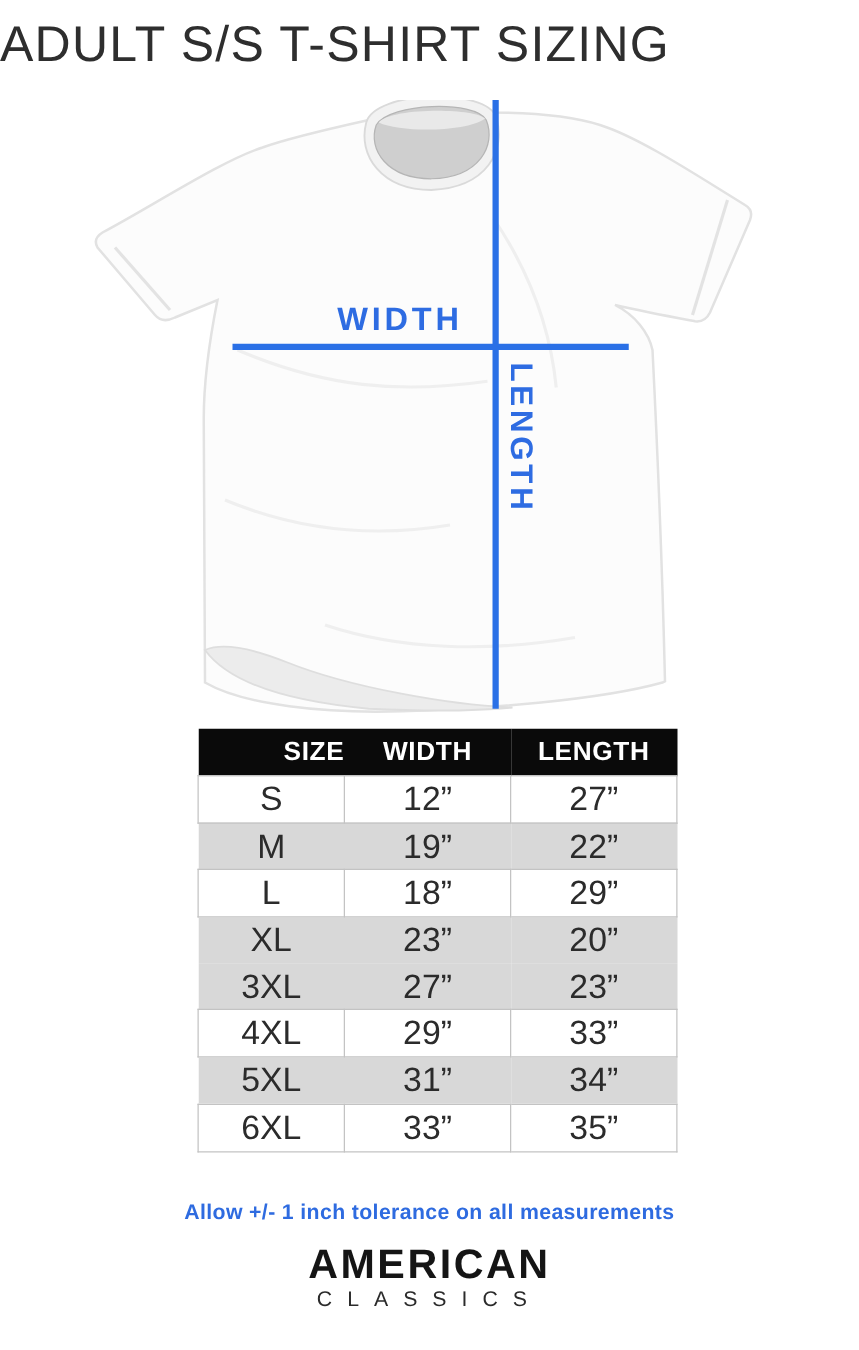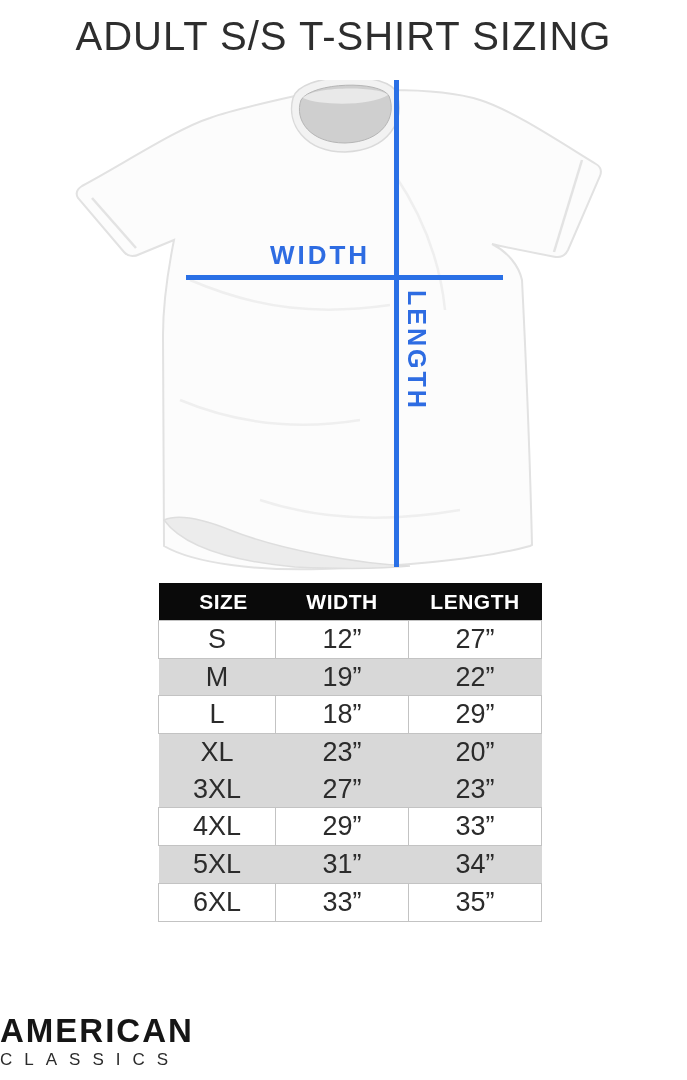--- a/index.html
+++ b/index.html
@@ -2,21 +2,21 @@
 <html><head>
 <meta charset="utf-8">
 <style>
   html,body { margin:0; padding:0; background:#ffffff; }
   .page {
     position:relative; width:687px; height:1080px; background:#ffffff;
     font-family:"Liberation Sans", sans-serif; overflow:hidden;
   }
   .page-title {
     position:absolute; top:14px; left:0; width:687px;
-    text-align:center; font-size:40px; font-weight:300;
+    text-align:left; font-size:40px; font-weight:300;
     letter-spacing:1px; color:#2e2e2e; white-space:nowrap;
   }
   .shirt-svg { position:absolute; left:60px; top:80px; width:565px; height:495px; }
   .measure-line { position:absolute; background:#2a70e6; }
   .h-line { left:186px; top:275px; width:317px; height:5px; }
   .v-line { left:394px; top:80px; width:5px; height:487px; }
   .width-label {
     position:absolute; left:250px; top:240px; width:140px; height:28px;
     text-align:center; font-size:26px; font-weight:bold; letter-spacing:3px;
     color:#2e6ce2;
@@ -27,33 +27,33 @@
     color:#2e6ce2; transform:rotate(90deg); transform-origin:50% 50%;
   }
   table.size-table {
     position:absolute; left:158px; top:583px; width:383px;
     border-collapse:collapse; table-layout:fixed;
   }
   .size-table th {
     background:#0a0a0a; color:#ffffff; font-size:21px; font-weight:bold;
     height:37px; letter-spacing:0.5px; padding:0;
   }
-  .size-table th.col-size { text-align:center; padding-left:13px;margin-top:32px; }
+  .size-table th.col-size { text-align:right; padding-left:13px;margin-top:32px; }
   .size-table th.col-width, .size-table th.col-length { text-align:center; }
   .size-table td {
     height:36.7px; text-align:center; font-size:27px; font-weight:300;
     color:#2b2b2b; line-height:1; padding:0;
   }
   tr.row-white td { background:#ffffff; border:1px solid #c3c3c3; }
   tr.row-gray td  { background:#d8d8d8; border:none; }
   .tolerance-note {
     position:absolute; top:960px; left:0; width:687px; text-align:center;
     font-size:17px; font-weight:bold; color:#2e6be0; letter-spacing:0.3px;
   }
-  .brand { position:absolute; top:994px; left:0; width:687px; text-align:left;margin-top:20px; }
+  .brand { position:absolute; top:994px; left:0; width:687px; text-align:center; }
   .brand-line1 {
     font-size:33px; font-weight:800; letter-spacing:2px; color:#151515;
     line-height:1;
   }
   .brand-line2 {
     margin-top:4px; font-size:17px; font-weight:400; letter-spacing:12px;
     padding-left:0; color:#2b2b2b; line-height:1;
   }
 </style>
 </head>
@@ -160,19 +160,20 @@
         <td>34”</td>
       </tr>
       <tr class="row-white">
         <td>6XL</td>
         <td>33”</td>
         <td>35”</td>
       </tr>
     </tbody>
   </table>
 
+  <div class="tolerance-note">Allow +/- 1 inch tolerance on all measurements</div>
 
   <div class="brand">
     <div class="brand-line1">AMERICAN</div>
     <div class="brand-line2">CLASSICS</div>
   </div>
 
 </div>
 
 </body></html>

